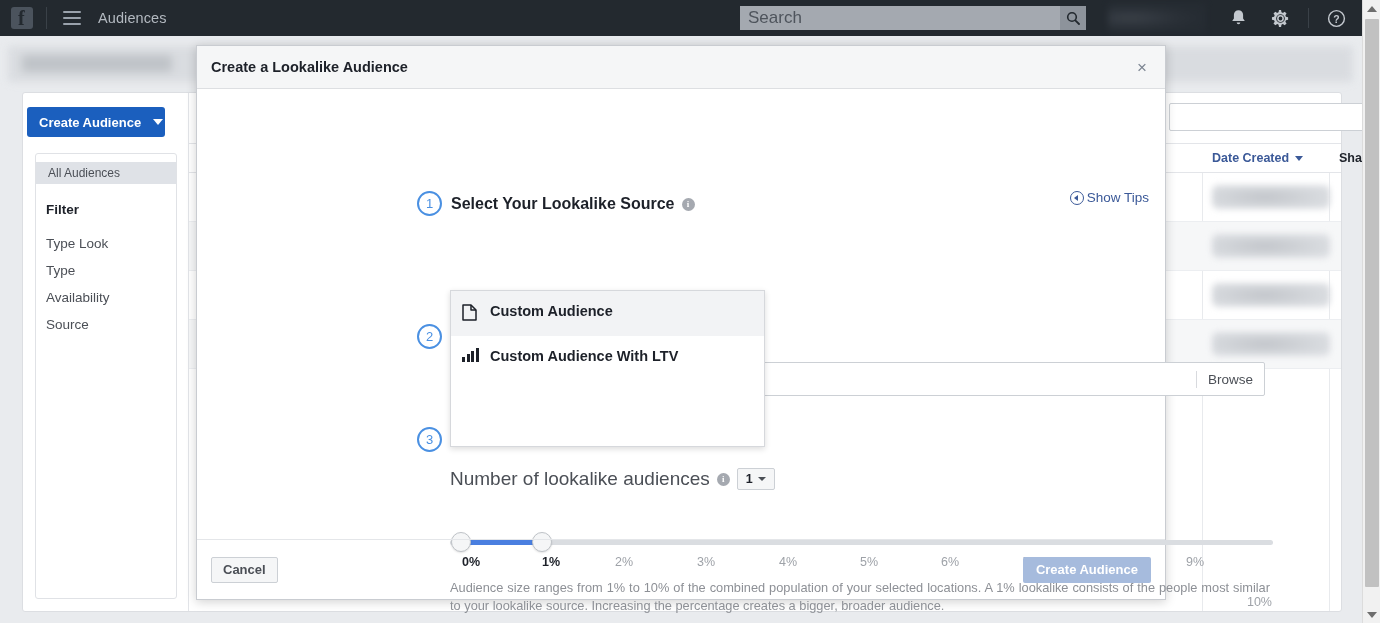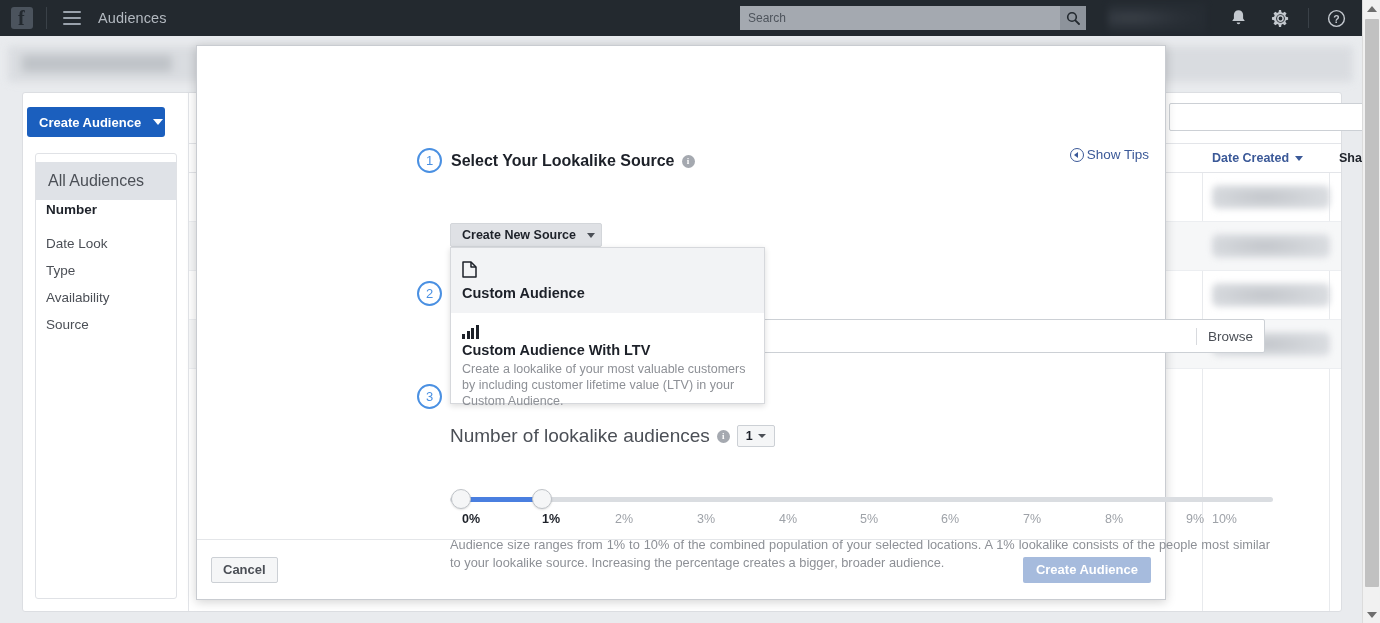--- a/index.html
+++ b/index.html
@@ -25,21 +25,21 @@
   }
   .fb-logo span { position: absolute; left: 7px; top: 1px; font-size: 20px; }
   .nav-div { width: 1px; height: 22px; background: #3a4148; margin-left: 13px; }
   .hamburger { margin-left: 16px; width: 18px; display: flex; flex-direction: column; gap: 4px; cursor: pointer; }
   .hamburger i { display: block; height: 2px; background: #9aa2ac; border-radius: 1px; }
   .nav-title { margin-left: 17px; color: #b3b9c0; font-size: 14.5px; letter-spacing: .1px; }
   .nav-spacer { flex: 1; }
   .searchwrap { display: flex; align-items: center; height: 24px; margin-right: 0; }
   .search-input {
     width: 320px; height: 24px; border: none; outline: none;
-    background: #a4a9b0; color: #3f454c; font-size: 12px;
+    background: #a4a9b0; color: #3f454c; font-size: 17px;
     padding: 0 8px; font-family: "Liberation Sans", sans-serif;
   }
   .search-input::placeholder { color: #4e545c; }
   .search-btn {
     width: 26px; height: 24px; background: #8d939b; border: none; cursor: pointer;
     display: flex; align-items: center; justify-content: center;
   }
   .avatar-blur {
     width: 98px; height: 30px; margin-left: 22px; border-radius: 4px;
     background: radial-gradient(ellipse at 22% 50%, #3b4149 0%, #2b3138 45%, #262c33 70%),
@@ -67,23 +67,23 @@
   .create-audience-btn {
     position: absolute; left: 4px; top: 14px; width: 138px; height: 30px;
     background: #1b5fbe; color: #fff; border-radius: 3px;
     font-size: 13px; font-weight: bold; display: flex; align-items: center;
     padding-left: 12px; cursor: pointer;
   }
   .create-audience-btn .caret { margin-left: 12px; }
   .caret { width: 0; height: 0; border-left: 5px solid transparent; border-right: 5px solid transparent; border-top: 6px solid currentColor; display: inline-block; }
   .side-box { position: absolute; left: 12px; top: 60px; width: 142px; bottom: 12px; border: 1px solid #e0e2e6; border-radius: 3px; }
   .side-all {
-    position: absolute; left: 10px; top: 10px; width: 140px; height: 38px;
+    position: absolute; left: 10px; top: 10px; width: 140px; height: 22px;
     background: #dfe2e7; display: flex; align-items: center; padding-left: 12px;
-    font-size: 16px; color: #4b4f56; cursor: pointer;
+    font-size: 12px; color: #4b4f56; cursor: pointer;
   }
   .side-filter { position: absolute; left: 22px; top: 50px; font-size: 13.5px; font-weight: bold; color: #1d2129; }
   .side-item { position: absolute; left: 22px; font-size: 13.5px; color: #4b4f56; cursor: pointer; }
 
   .bg-main { position: absolute; left: 166px; top: 0; right: 0; bottom: 0; }
   .bg-toolbar { position: absolute; left: 0; top: 8px; right: 0; height: 36px; }
   .bg-search-pill {
     position: absolute; left: 980px; top: 2px; width: 220px; height: 28px;
     border: 1px solid #ccd0d5; border-radius: 2px; background: #fff;
     display: flex; align-items: center; justify-content: flex-end; padding-right: 8px;
@@ -180,21 +180,21 @@
     font-size: 12.5px; font-weight: bold; color: #1d2129;
     display: flex; align-items: center; padding-left: 11px; cursor: pointer;
   }
   .new-source-btn .caret { margin-left: 11px; border-top-width: 5px; border-left-width: 4.5px; border-right-width: 4.5px; }
 
   .dropdown {
     position: absolute; left: 253px; top: 201px; width: 315px; height: 157px;
     background: #fff; border: 1px solid #d6d8dc; box-shadow: 0 2px 6px rgba(0,0,0,.14);
     z-index: 5;
   }
-  .dd-item { display: flex; gap: 2px; padding: 11px 13px 11px 11px; cursor: pointer; flex-direction: column; }
+  .dd-item { display: flex; gap: 10px; padding: 11px 13px 11px 11px; cursor: pointer; }
   .dd-item.hover { background: #f2f3f5; }
   .dd-icon { width: 18px; flex-shrink: 0; padding-top: 2px; }
   .dd-title { font-size: 14.5px; font-weight: bold; color: #1d2129; line-height: 18px; }
   .dd-desc { font-size: 12.5px; color: #8d9096; line-height: 16px; margin-top: 2px; }
   .bars { display: flex; align-items: flex-end; gap: 1.5px; height: 13px; }
   .bars i { display: block; width: 3px; background: #1d2129; }
 
   .num-row { position: absolute; left: 253px; top: 379px; display: flex; align-items: center; gap: 7px; }
   .num-label { font-size: 19px; color: #4b4f56; }
   .num-select {
@@ -295,22 +295,22 @@
 
       <div class="bg-sidebar">
         <div class="create-audience-btn">
           <span>Create Audience</span>
           <span class="caret"></span>
         </div>
         <div class="side-box">
           <div class="side-all" style="left:0;top:8px;width:140px;">
             <span>All Audiences</span>
           </div>
-          <div class="side-filter" style="left:10px;top:48px;">Number</div>
-          <div class="side-item" style="left:10px;top:82px;">Date Look</div>
+          <div class="side-filter" style="left:10px;top:48px;">Filter</div>
+          <div class="side-item" style="left:10px;top:82px;">Type Look</div>
           <div class="side-item" style="left:10px;top:109px;">Type</div>
           <div class="side-item" style="left:10px;top:136px;">Availability</div>
           <div class="side-item" style="left:10px;top:163px;">Source</div>
         </div>
       </div>
 
       <div class="bg-main">
         <div class="bg-toolbar">
           <div class="bg-search-pill">
             <svg width="14" height="14" viewBox="0 0 14 14">
@@ -351,43 +351,43 @@
             <div class="blurcell"></div>
 
           </div>
           <div class="hscroll"></div>
         </div>
       </div>
     </div>
   </div>
 
   <div class="modal">
+    <div class="modal-head">
+      <div class="modal-title">Create a Lookalike Audience</div>
+      <div class="modal-x">×</div>
+    </div>
 
     <div class="modal-body">
 
       <div class="step-circle" style="left:220px;top:102px;">
         <span>1</span>
       </div>
       <div class="step-title" style="left:254px;top:106px;">
         <span>Select Your Lookalike Source</span>
         <span class="info-dot">i</span>
       </div>
 
       <div class="show-tips">
         <span class="tips-circle">
             <span class="chev-left"></span>
           </span>
         <span>Show Tips</span>
       </div>
 
 
-      <div class="new-source-btn">
-        <span>Create New Source</span>
-        <span class="caret" style="color:#4b4f56;"></span>
-      </div>
 
       <div class="step-circle" style="left:220px;top:235px;">
         <span>2</span>
       </div>
       <div class="step-circle" style="left:220px;top:338px;">
         <span>3</span>
       </div>
 
       <div class="browse-field">
         <span class="browse-sep"></span>
@@ -410,21 +410,20 @@
           <span class="dd-icon">
             <span class="bars">
                 <i style="height:5px"></i>
                 <i style="height:8px"></i>
                 <i style="height:11px"></i>
                 <i style="height:14px"></i>
               </span>
           </span>
           <span>
             <span class="dd-title">Custom Audience With LTV</span>
-            <div class="dd-desc">Create a lookalike of your most valuable customers by including customer lifetime value (LTV) in your Custom Audience.</div>
           </span>
         </div>
       </div>
 
       <div class="num-row">
         <span class="num-label">Number of lookalike audiences</span>
         <span class="info-dot">i</span>
         <span class="num-select">
           <span>1</span>
           <span class="caret"></span>
@@ -440,21 +439,21 @@
           <span class="tick active" style="left:12px;transform:none;">0%</span>
           <span class="tick active" style="left:92px;transform:none;">1%</span>
           <span class="tick dim" style="left:174px;">2%</span>
           <span class="tick dim" style="left:256px;">3%</span>
           <span class="tick dim" style="left:338px;">4%</span>
           <span class="tick dim" style="left:419px;">5%</span>
           <span class="tick dim" style="left:500px;">6%</span>
           <span class="tick dim" style="left:582px;">7%</span>
           <span class="tick dim" style="left:664px;">8%</span>
           <span class="tick dim" style="left:745px;">9%</span>
-          <span class="tick dim" style="left:787px;transform:translateX(-100%);">10%</span>
+          <span class="tick dim" style="left:822px;transform:translateX(-100%);margin-top:40px;">10%</span>
         </div>
       </div>
 
       <div class="slider-desc">Audience size ranges from 1% to 10% of the combined population of your selected locations. A 1% lookalike consists of the people most similar to your lookalike source. Increasing the percentage creates a bigger, broader audience.</div>
     </div>
 
     <div class="modal-foot">
       <div class="btn-cancel">
         <span>Cancel</span>
       </div>

